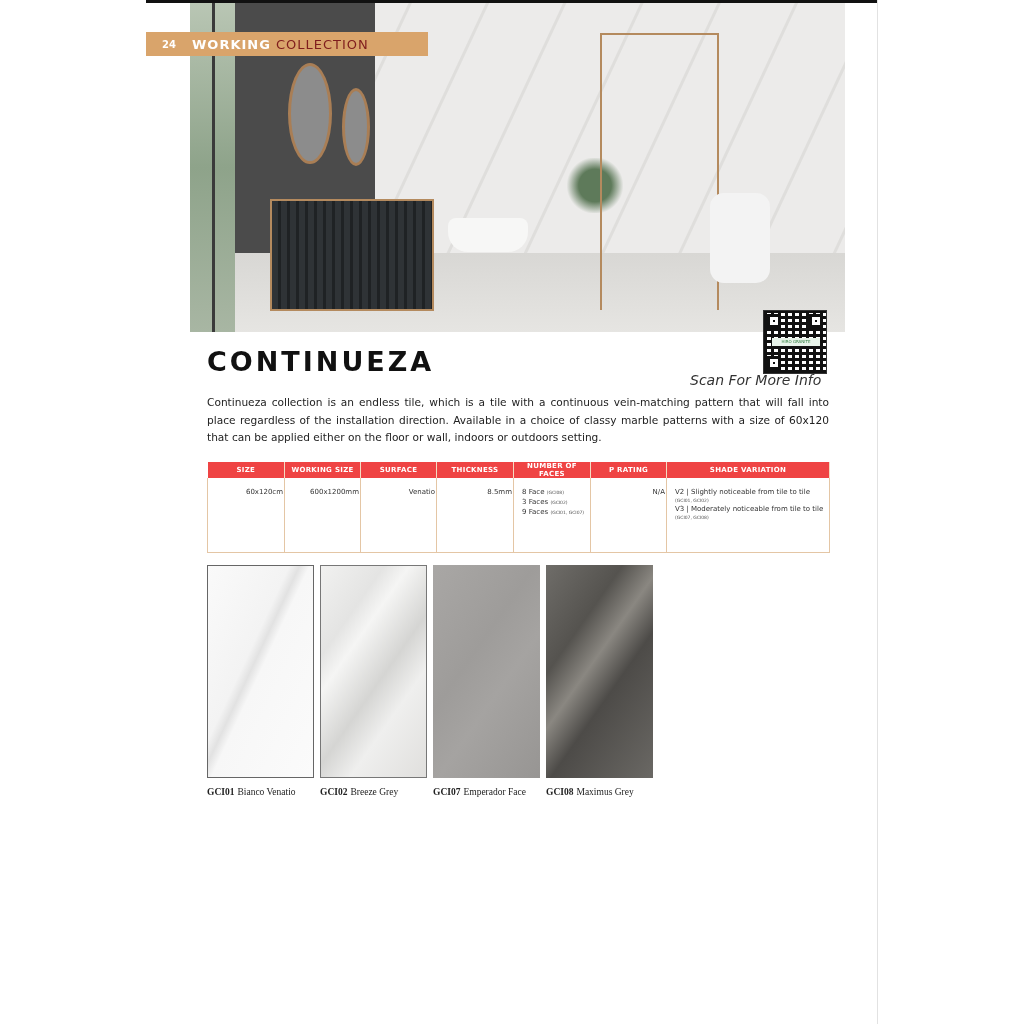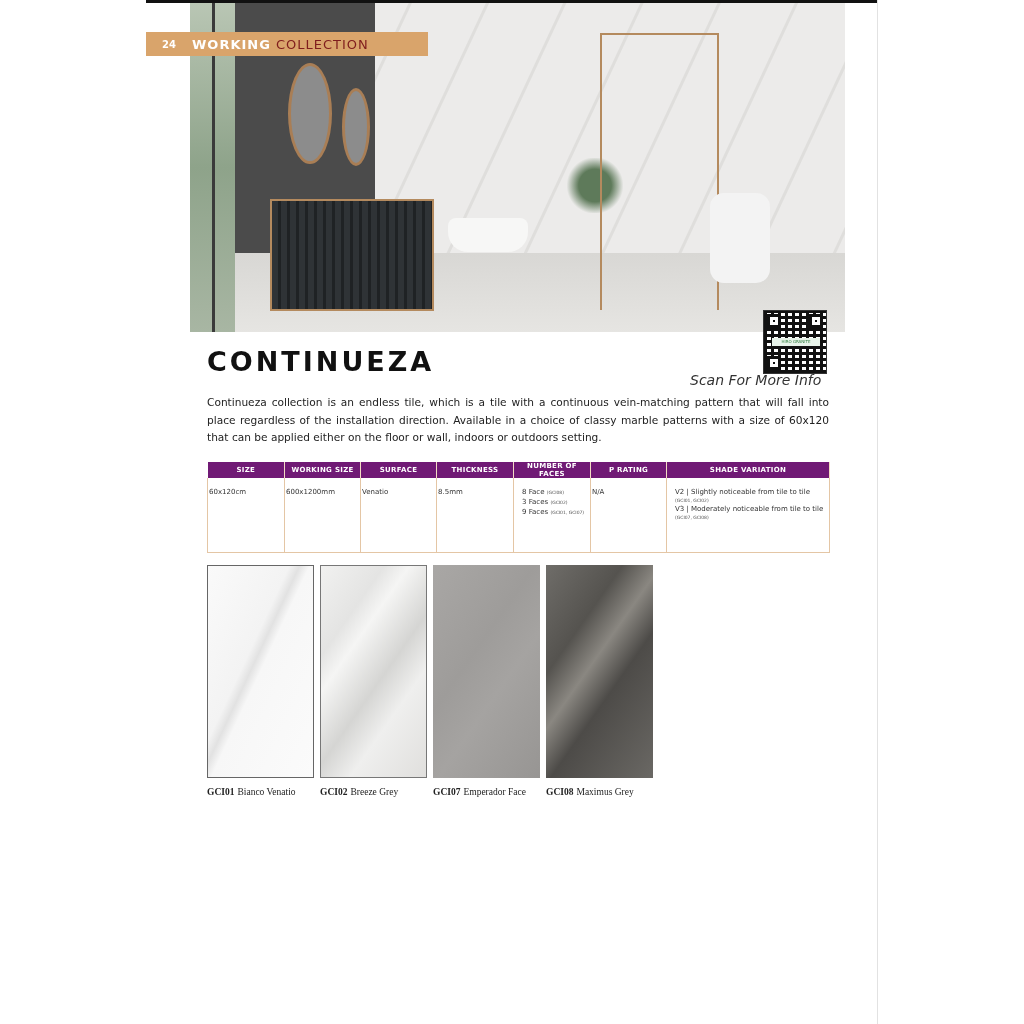--- a/index.html
+++ b/index.html
@@ -26,22 +26,22 @@
   .banner .t2{font-size:13px;color:#7f1d1d;letter-spacing:1px;margin-left:5px;}
   .qr{position:absolute;left:763px;top:310px;width:64px;height:64px;background:#fff;border:1px solid #333;box-sizing:border-box;
       background-image:repeating-linear-gradient(0deg,#111 0 3px,transparent 3px 6px),repeating-linear-gradient(90deg,#111 0 3px,transparent 3px 7px);background-blend-mode:normal;}
   .qr .finder{position:absolute;width:14px;height:14px;border:3px solid #111;background:#fff;box-sizing:border-box;}
   .qr .finder:after{content:"";position:absolute;left:3px;top:3px;width:2px;height:2px;background:#111;}
   .qr .logo{position:absolute;left:8px;top:27px;width:48px;height:8px;background:#e8f4ea;font-size:4px;color:#2a7a3a;line-height:8px;text-align:center;}
   .scan{position:absolute;left:690px;top:352px;font-size:14px;font-style:italic;color:#333;margin-top:20px;}
   .title{position:absolute;left:207px;top:346px;font-family:"DejaVu Sans",sans-serif;font-weight:bold;font-size:27px;letter-spacing:3px;color:#111;}
   .desc{position:absolute;left:207px;top:394px;width:622px;font-size:10.6px;line-height:17.5px;color:#222;text-align:justify;}
   table.spec{position:absolute;left:207px;top:462px;width:622px;border-collapse:collapse;table-layout:fixed;}
-  .spec th{background:#701a75;color:#fff;font-size:7px;font-weight:bold;letter-spacing:.3px;height:13px;padding:0;border-right:1px solid #f3dcc3;text-transform:uppercase;}
-  .spec td{font-size:7px;color:#333;vertical-align:top;text-align:left;padding-top:10px;height:63px;border-left:1px solid #e4c6a5;border-right:1px solid #e4c6a5;border-bottom:1px solid #e4c6a5;}
+  .spec th{background:#ef4444;color:#fff;font-size:7px;font-weight:bold;letter-spacing:.3px;height:13px;padding:0;border-right:1px solid #f3dcc3;text-transform:uppercase;}
+  .spec td{font-size:7px;color:#333;vertical-align:top;text-align:right;padding-top:10px;height:63px;border-left:1px solid #e4c6a5;border-right:1px solid #e4c6a5;border-bottom:1px solid #e4c6a5;}
   .spec td.left{text-align:left;padding-left:8px;}
   .spec .small{font-size:4.5px;color:#555;}
   .spec .line{display:block;margin-bottom:2px;}
   .swatches{position:absolute;left:207px;top:565px;display:flex;gap:6px;}
   .sw{width:107px;height:213px;box-sizing:border-box;}
   .sw.s1{border:1px solid #666;background:linear-gradient(115deg,#fafafa 0%,#f3f3f3 40%,#e2e2e2 45%,#f7f7f7 50%,#fbfbfb 100%);}
   .sw.s2{border:1px solid #777;background:linear-gradient(125deg,#f1f1f0 0%,#e4e4e3 25%,#f5f5f4 35%,#d5d5d3 55%,#efefee 70%,#e0dfdd 100%);}
   .sw.s3{background:linear-gradient(125deg,#a9a7a5 0%,#9e9c9a 40%,#a5a3a1 60%,#979593 100%);}
   .sw.s4{background:linear-gradient(125deg,#6f6d69 0%,#55534f 30%,#8a8781 45%,#4d4b48 60%,#6a6864 100%);}
   .labels{position:absolute;left:207px;top:787px;display:flex;font-size:9.5px;color:#222;}

